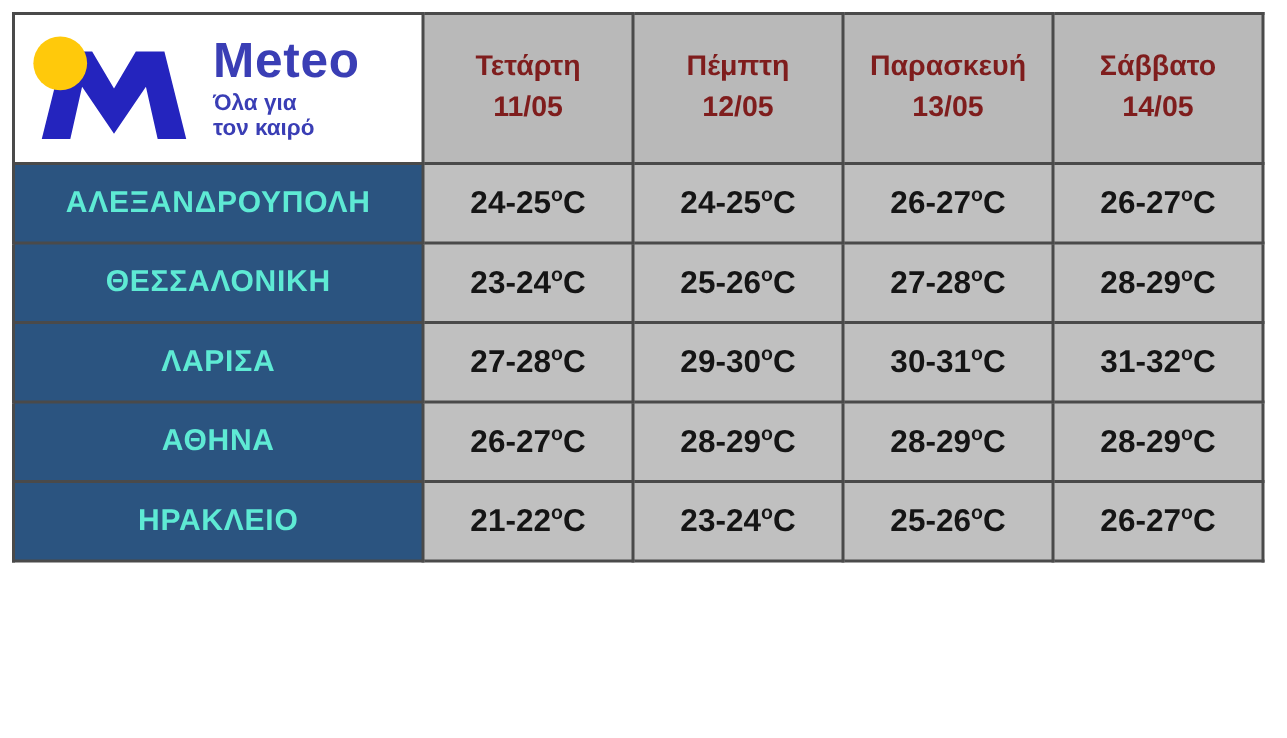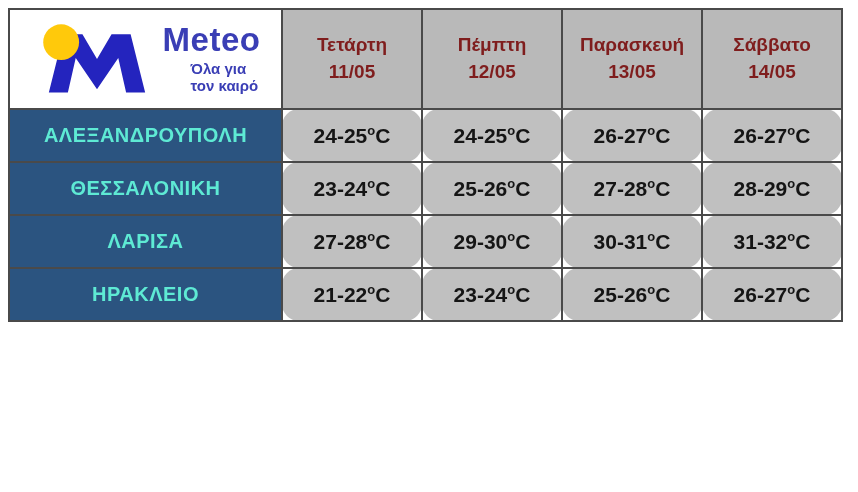--- a/index.html
+++ b/index.html
@@ -47,37 +47,37 @@
   tbody tr{height:53px;}
   td.city{
     background:var(--city-blue);
     color:#5eead4;
     font-size:20px;font-weight:bold;
     letter-spacing:0.5px;
   }
   td.temp{
     background:var(--cell-gray);
     color:#151515;
-    font-size:21px;font-weight:600;border-radius:17px;
+    font-size:21px;font-weight:600;
   }
   td.temp sup{
     font-size:13px;
     vertical-align:super;
     line-height:0;
   }
 
   
   .logo{
-    display:flex;align-items:center;justify-content:center;
+    display:flex;align-items:center;justify-content:flex-start;
     height:96px;padding-left:10px;gap:10px;
   }
   .logo svg{flex:0 0 auto;display:block;}
   .logo-text{text-align:left;color:var(--logo-text-blue);}
   .brand{font-size:33px;font-weight:600;line-height:1.05;letter-spacing:0.5px;}
-  .tagline{font-size:15px;font-weight:600;line-height:1.15;margin-top:2px;margin-left:28px;}
+  .tagline{font-size:15px;font-weight:600;line-height:1.15;margin-top:2px;}
 </style>
 </head>
 <body>
 
 <div class="page">
   <table class="forecast">
     <colgroup>
       <col class="city-col">
         <col class="day-col">
         <col class="day-col">
@@ -135,20 +135,27 @@
         <td class="temp"><span>28-29</span><sup>o</sup><span>C</span></td>
       </tr>
       <tr>
         <td class="city">ΛΑΡΙΣΑ</td>
         <td class="temp"><span>27-28</span><sup>o</sup><span>C</span></td>
         <td class="temp"><span>29-30</span><sup>o</sup><span>C</span></td>
         <td class="temp"><span>30-31</span><sup>o</sup><span>C</span></td>
         <td class="temp"><span>31-32</span><sup>o</sup><span>C</span></td>
       </tr>
       <tr>
+        <td class="city">ΑΘΗΝΑ</td>
+        <td class="temp"><span>26-27</span><sup>o</sup><span>C</span></td>
+        <td class="temp"><span>28-29</span><sup>o</sup><span>C</span></td>
+        <td class="temp"><span>28-29</span><sup>o</sup><span>C</span></td>
+        <td class="temp"><span>28-29</span><sup>o</sup><span>C</span></td>
+      </tr>
+      <tr>
         <td class="city">ΗΡΑΚΛΕΙΟ</td>
         <td class="temp"><span>21-22</span><sup>o</sup><span>C</span></td>
         <td class="temp"><span>23-24</span><sup>o</sup><span>C</span></td>
         <td class="temp"><span>25-26</span><sup>o</sup><span>C</span></td>
         <td class="temp"><span>26-27</span><sup>o</sup><span>C</span></td>
       </tr>
     </tbody>
   </table>
 </div>
 

